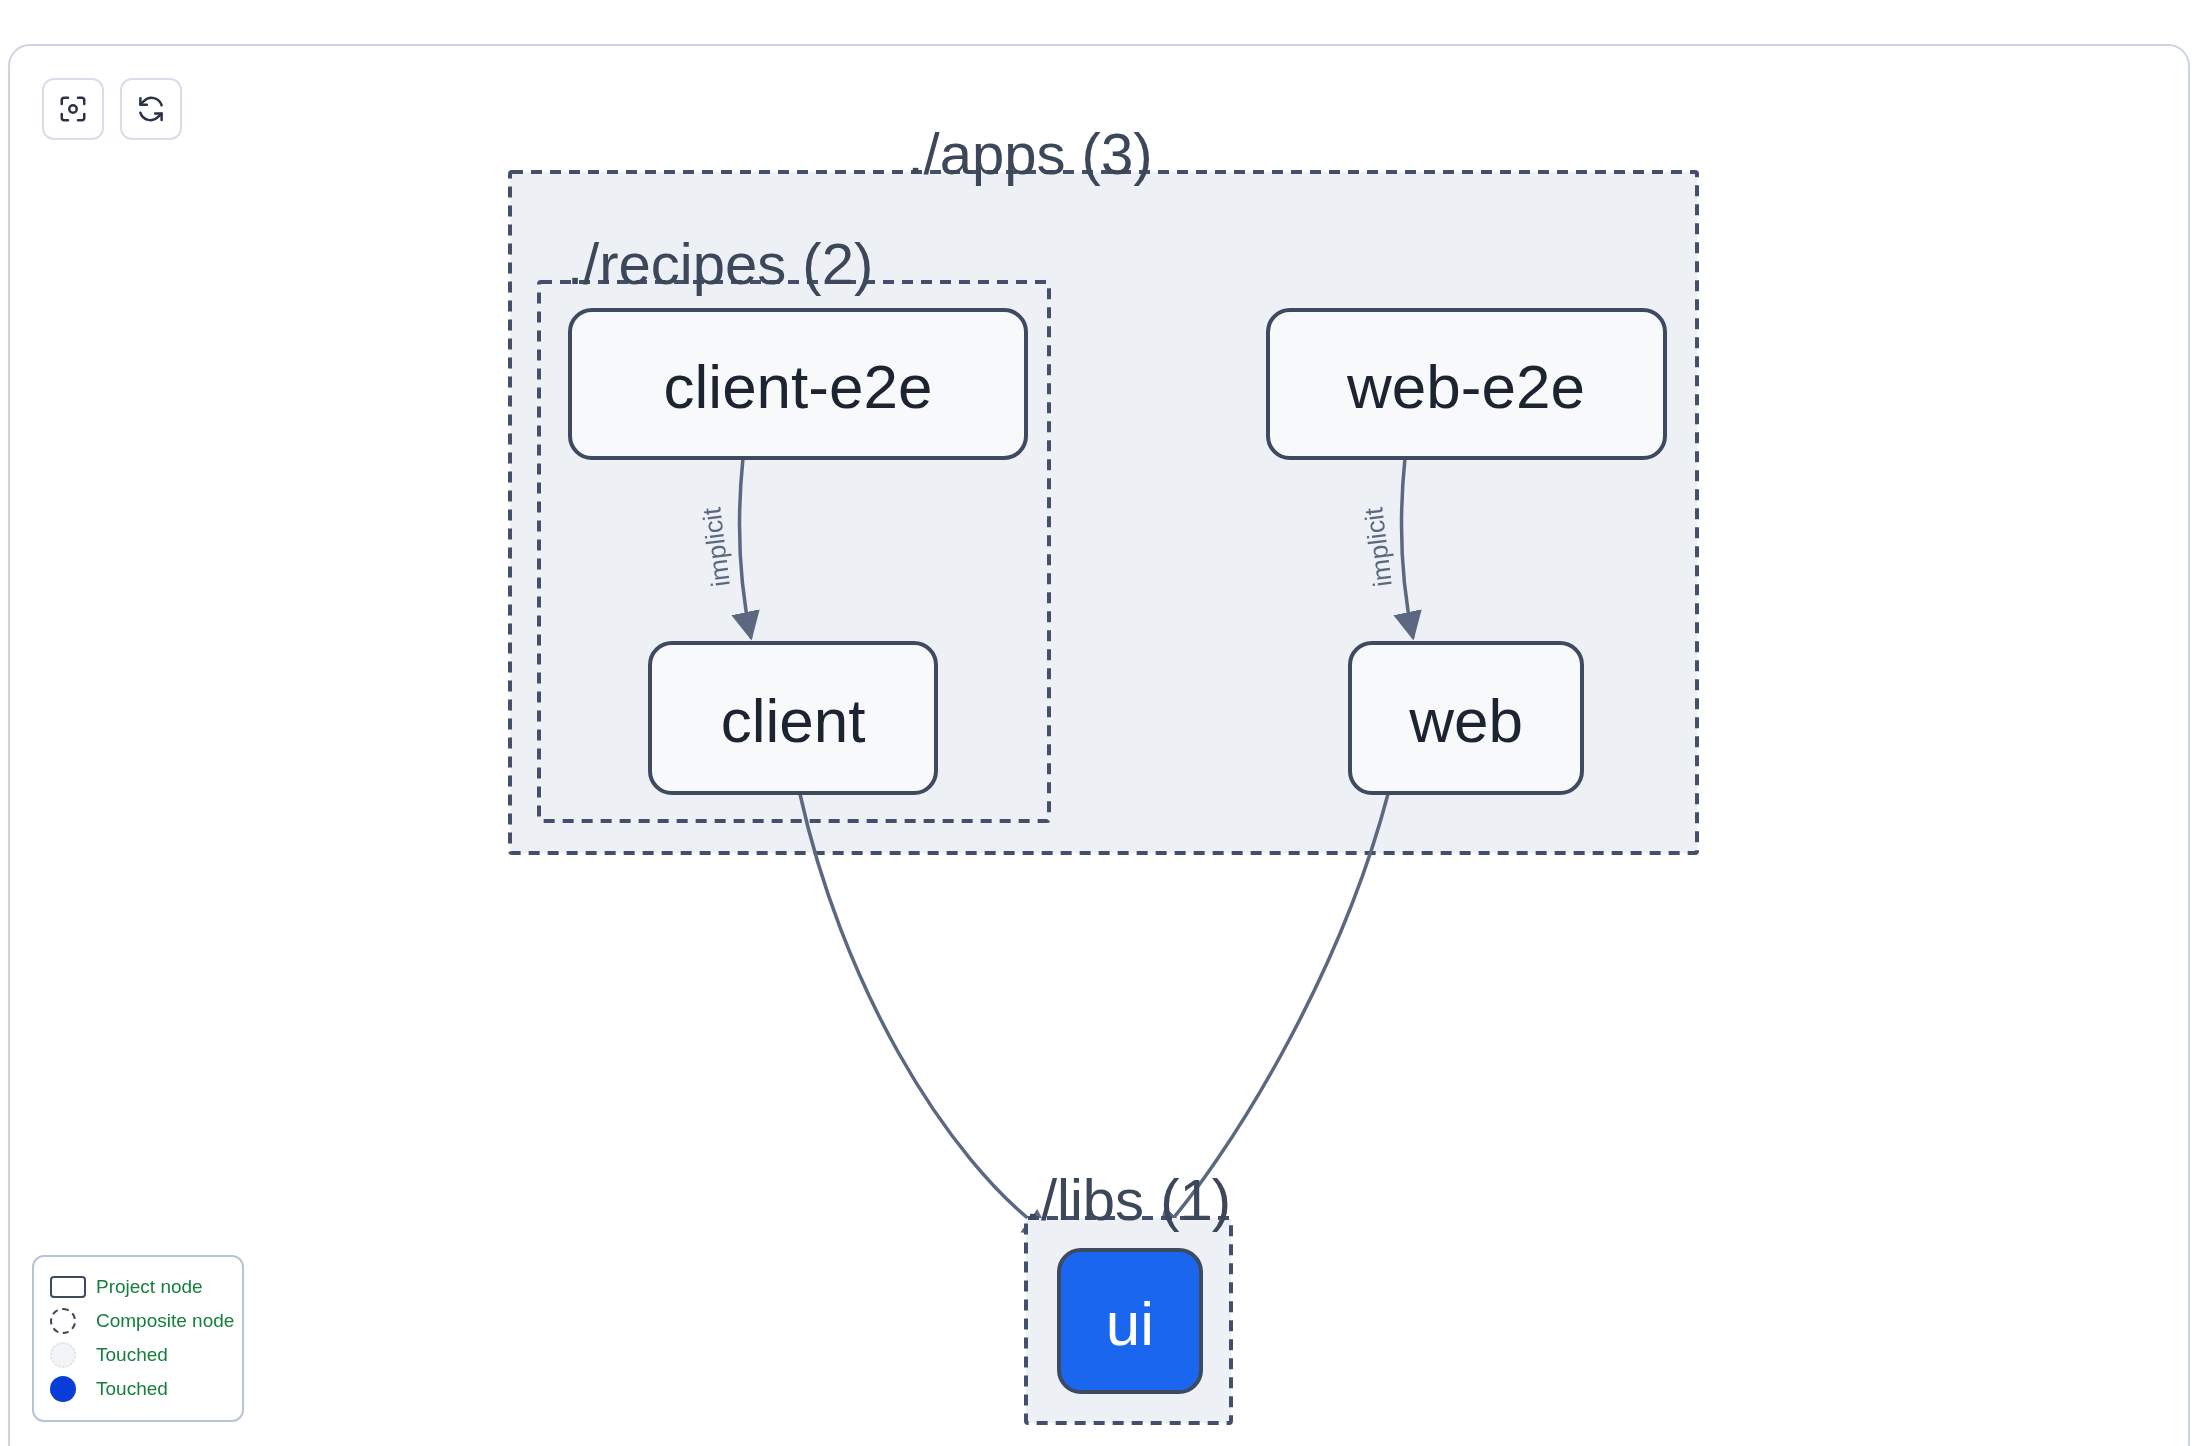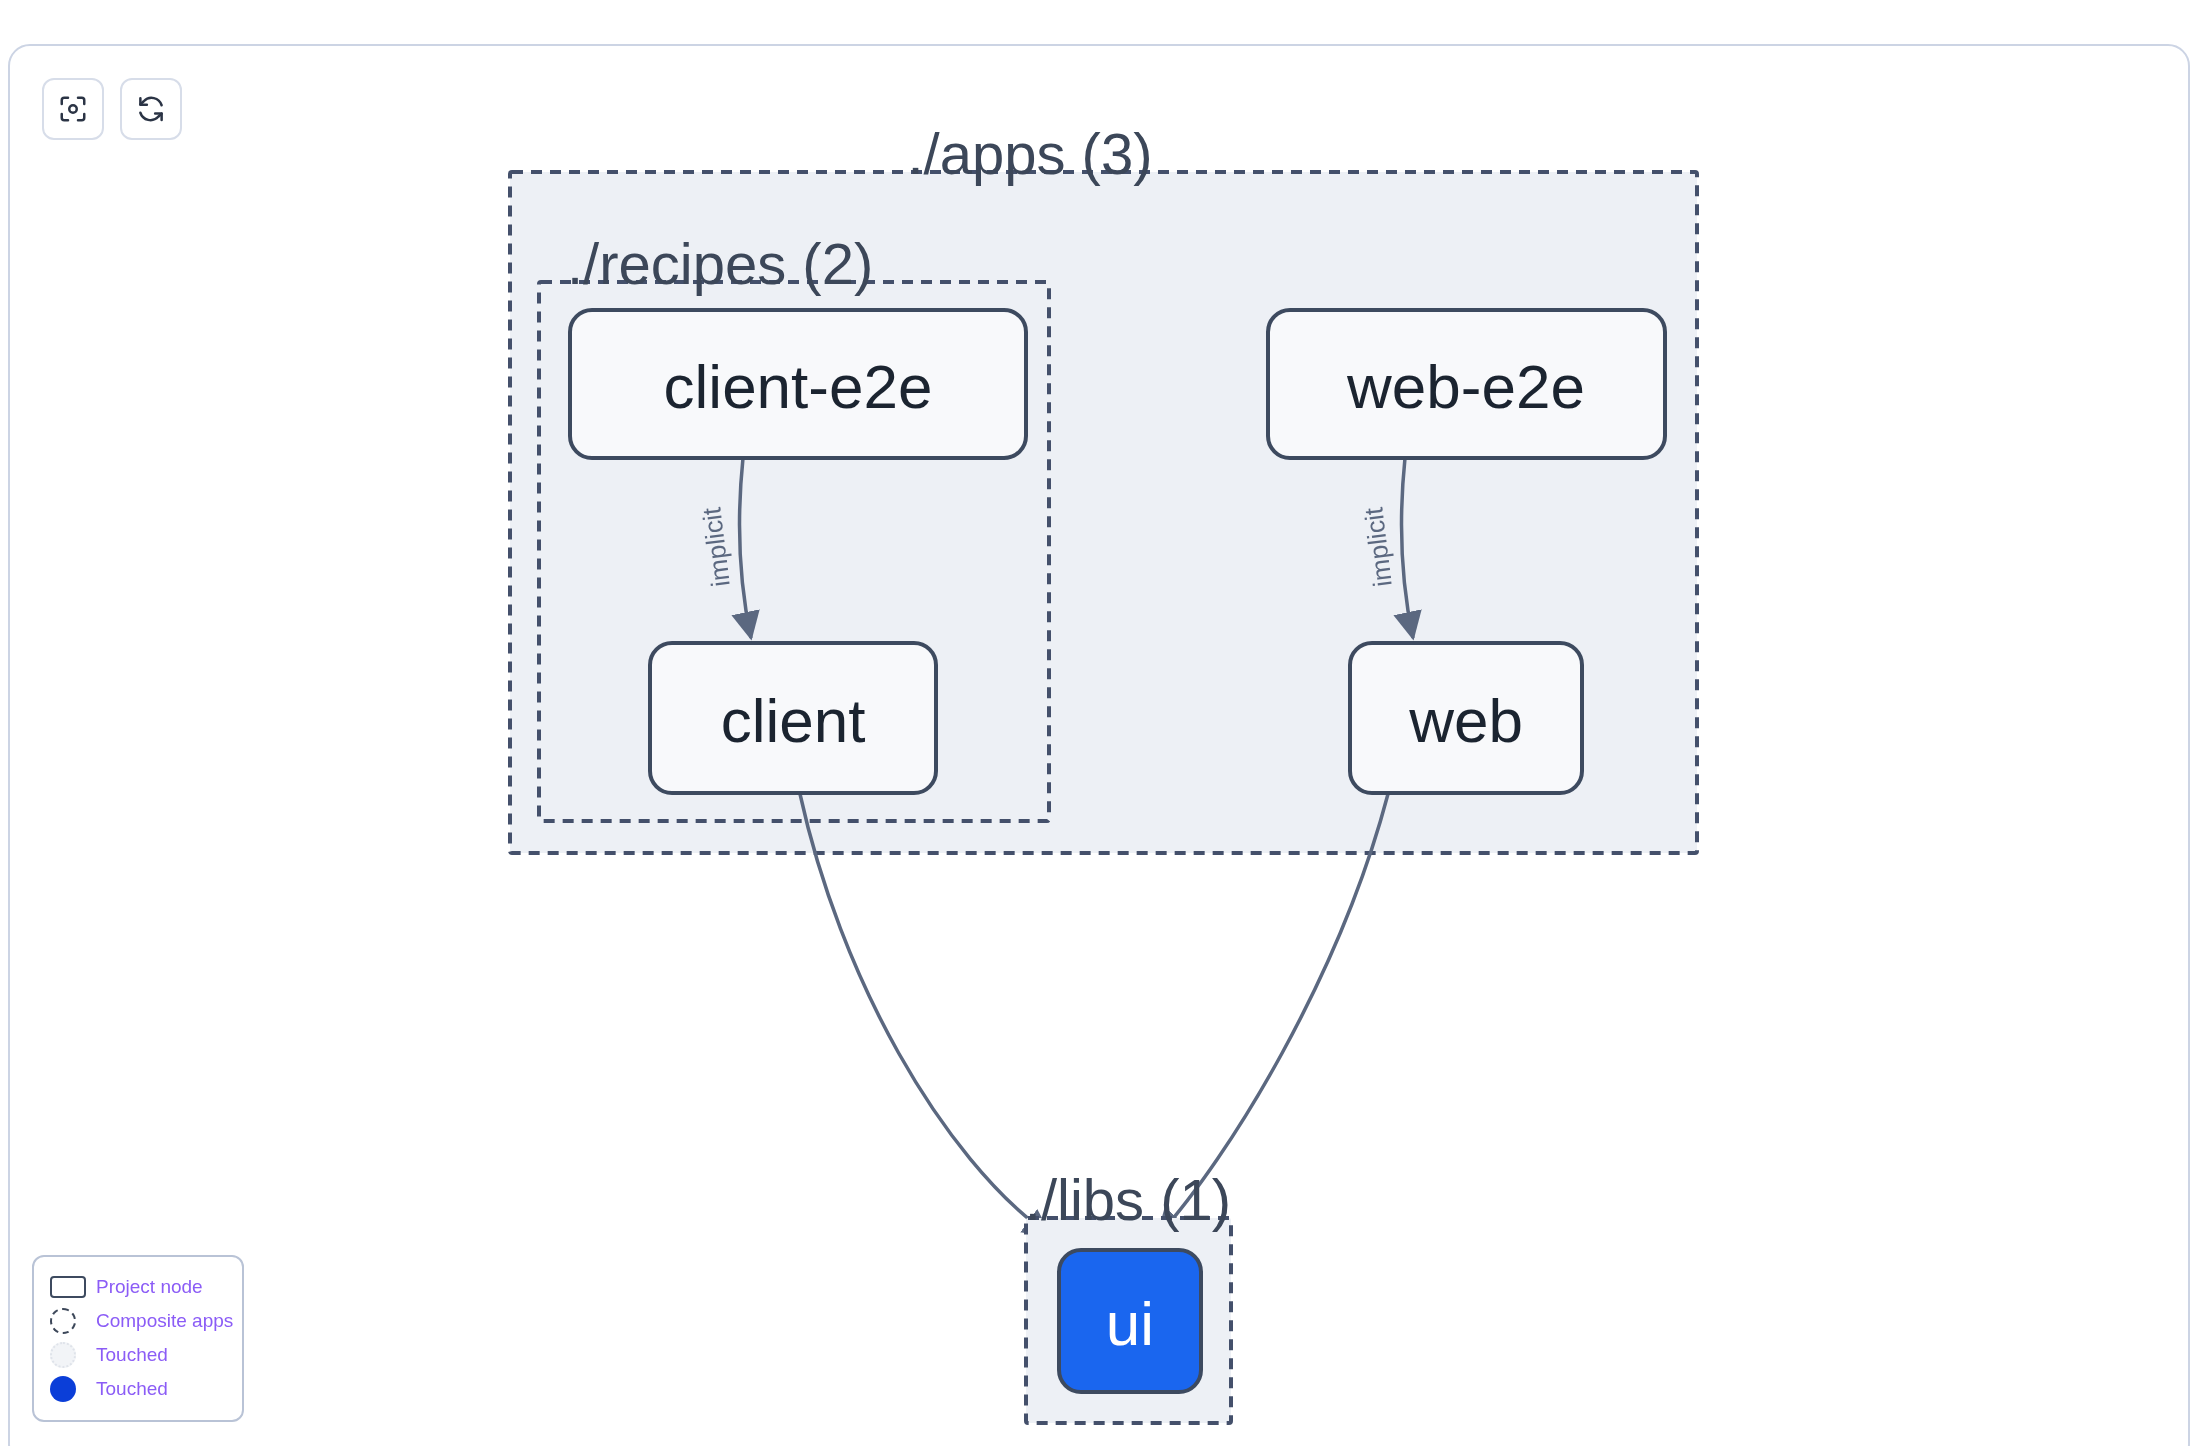--- a/index.html
+++ b/index.html
@@ -131,21 +131,21 @@
   .legend-swatch {
     width: 42px;
     flex: 0 0 42px;
     display: flex;
     align-items: center;
     justify-content: flex-start;
   }
   .legend-text {
     font-family: "Liberation Sans", sans-serif;
     font-size: 19px;
-    color: #8b5cf6;
+    color: #15803d;
     white-space: nowrap;
     margin-left: 4px;
   }
   .sw-project {
     width: 36px; height: 22px;
     border: 2.5px solid #3d4a5f;
     border-radius: 4px;
     background: #ffffff;
     box-sizing: border-box;
   }
@@ -269,21 +269,21 @@
       <div class="legend-row">
         <span class="legend-swatch">
             <span class="sw-project"></span>
           </span>
         <span class="legend-text">Project node</span>
       </div>
       <div class="legend-row">
         <span class="legend-swatch">
             <span class="sw-composite"></span>
           </span>
-        <span class="legend-text">Composite apps</span>
+        <span class="legend-text">Composite node</span>
       </div>
       <div class="legend-row">
         <span class="legend-swatch">
             <span class="sw-affected"></span>
           </span>
         <span class="legend-text">Touched</span>
       </div>
       <div class="legend-row">
         <span class="legend-swatch">
             <span class="sw-touched"></span>

